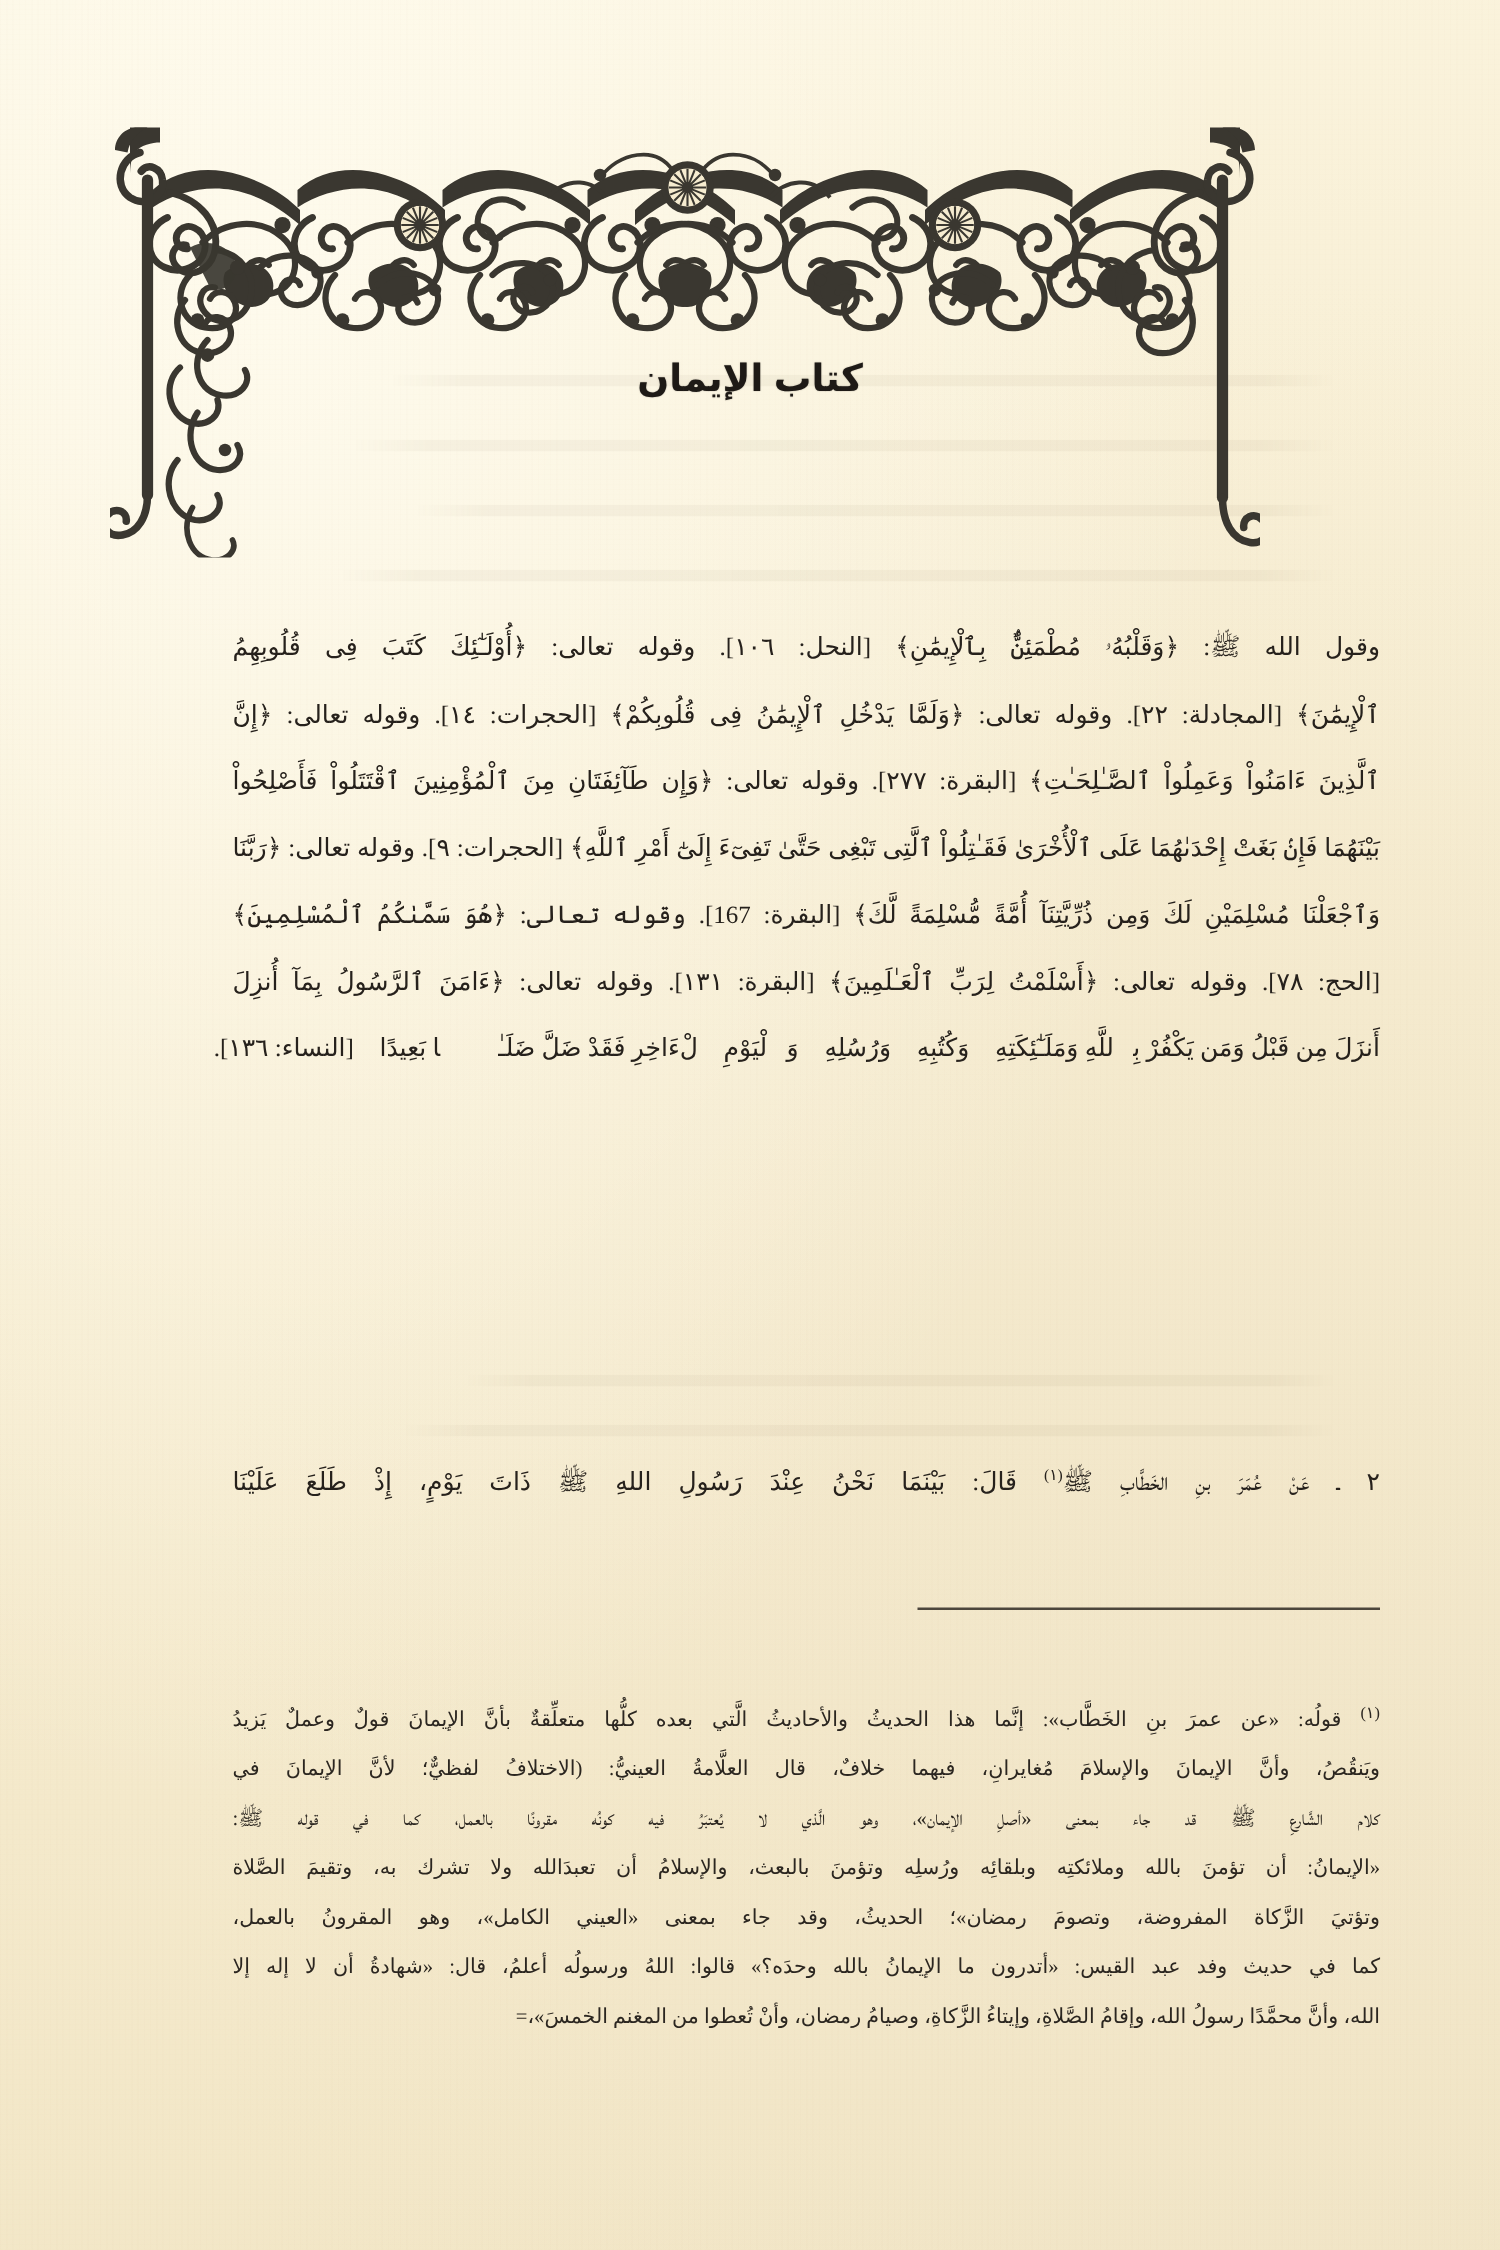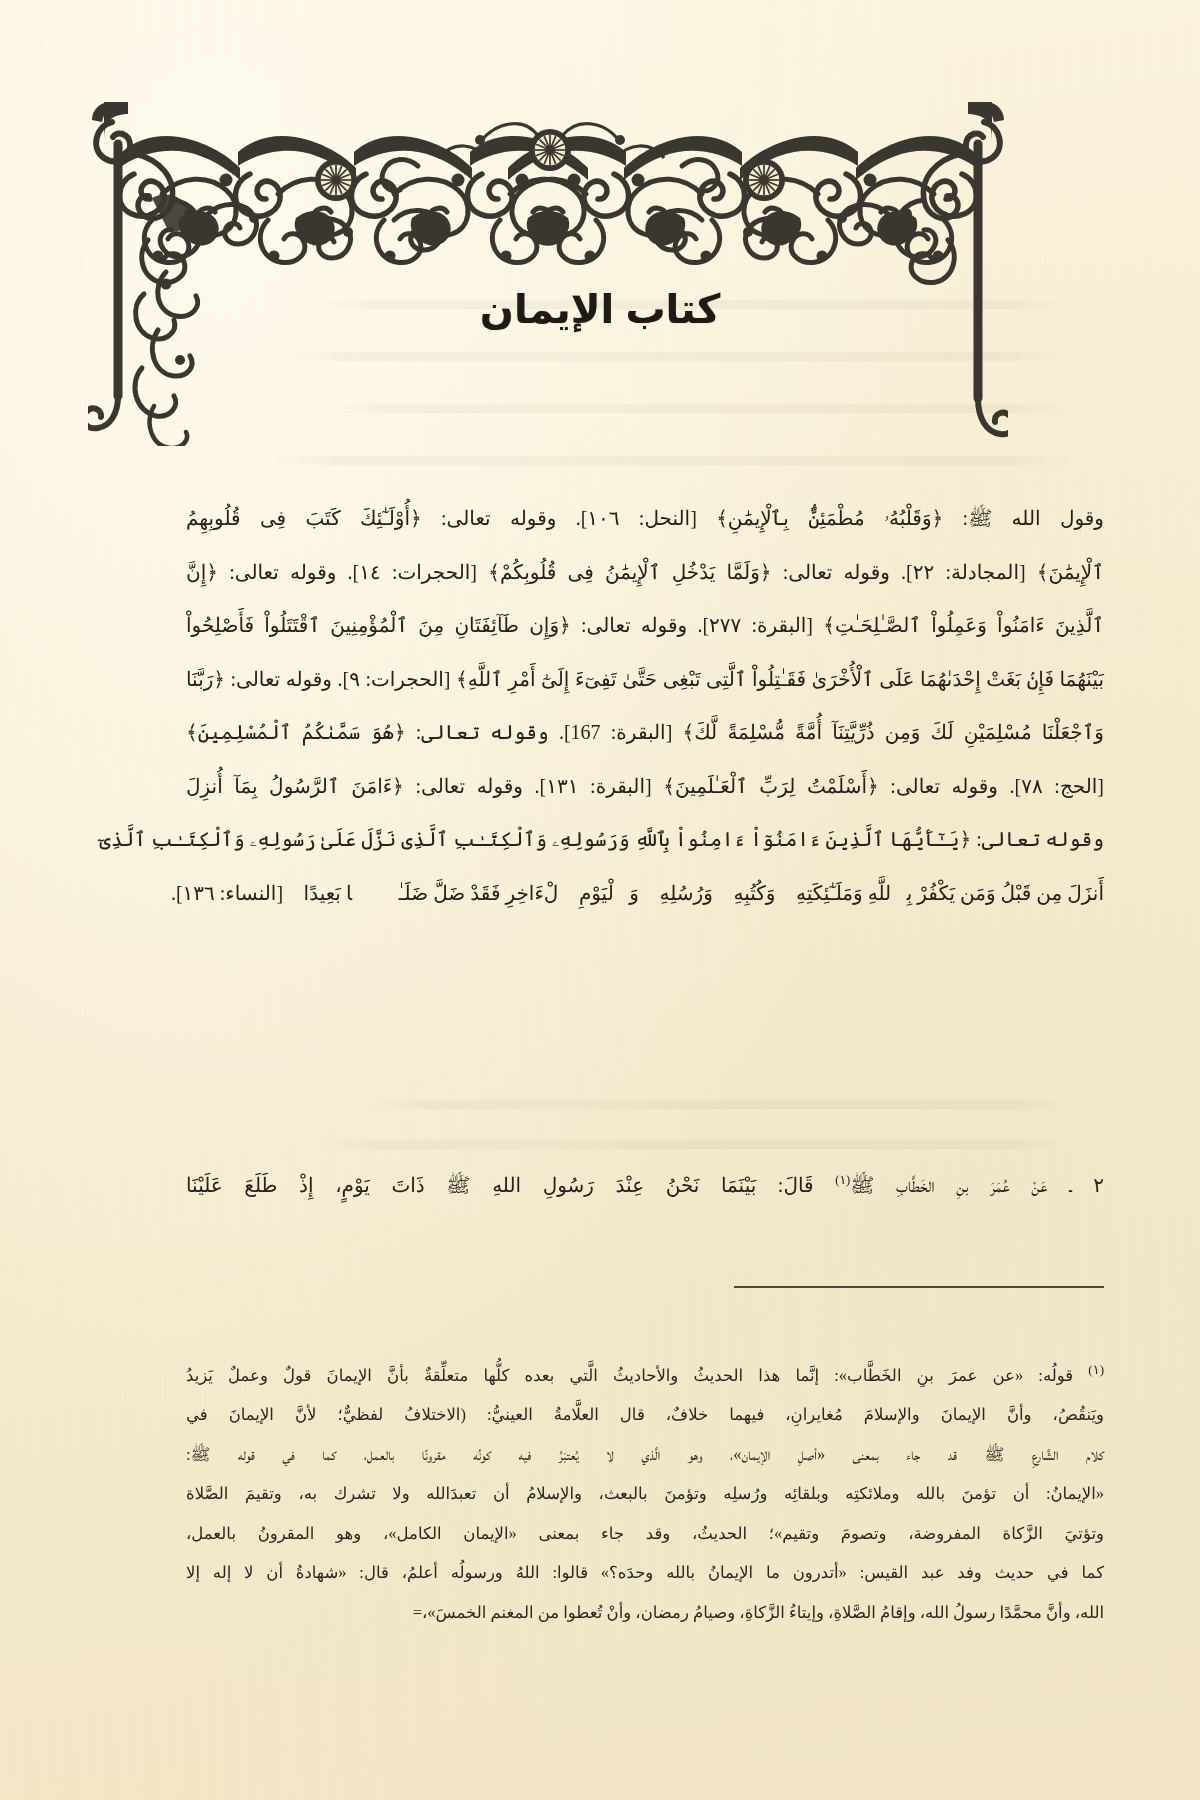--- a/index.html
+++ b/index.html
@@ -63,21 +63,21 @@
 
   
   .book-title {
     position: absolute;
     top: 286px;
     left: 0;
     width: 1200px;
     text-align: center;
     font-family: "Liberation Sans", "DejaVu Sans", sans-serif;
     font-weight: 700;
-    font-size: 40px;
+    font-size: 30px;
     letter-spacing: 0px;
     color: #1e1a16;
     text-shadow: 0 0 1px rgba(30,26,22,0.45);
   }
 
   
   .body-block {
     position: absolute;
     top: 492px;
     right: 96px;
@@ -307,36 +307,35 @@
 
   <div class="book-title">كتاب الإيمان</div>
 
   <div class="body-block">
     <span class="qline">وقول الله ﷺ: ﴿وَقَلْبُهُۥ مُطْمَئِنٌّۢ بِٱلْإِيمَٰنِ﴾ [النحل: ١٠٦]. وقوله تعالى: ﴿أُوْلَـٰٓئِكَ كَتَبَ فِى قُلُوبِهِمُ</span>
     <span class="qline">ٱلْإِيمَٰنَ﴾ [المجادلة: ٢٢]. وقوله تعالى: ﴿وَلَمَّا يَدْخُلِ ٱلْإِيمَٰنُ فِى قُلُوبِكُمْ﴾ [الحجرات: ١٤]. وقوله تعالى: ﴿إِنَّ</span>
     <span class="qline">ٱلَّذِينَ ءَامَنُواْ وَعَمِلُواْ ٱلصَّـٰلِحَـٰتِ﴾ [البقرة: ٢٧٧]. وقوله تعالى: ﴿وَإِن طَآئِفَتَانِ مِنَ ٱلْمُؤْمِنِينَ ٱقْتَتَلُواْ فَأَصْلِحُواْ</span>
     <span class="qline">بَيْنَهُمَا فَإِنۢ بَغَتْ إِحْدَىٰهُمَا عَلَى ٱلْأُخْرَىٰ فَقَـٰتِلُواْ ٱلَّتِى تَبْغِى حَتَّىٰ تَفِىٓءَ إِلَىٰٓ أَمْرِ ٱللَّهِ﴾ [الحجرات: ٩]. وقوله تعالى: ﴿رَبَّنَا</span>
     <span class="qline">وَٱجْعَلْنَا مُسْلِمَيْنِ لَكَ وَمِن ذُرِّيَّتِنَآ أُمَّةً مُّسْلِمَةً لَّكَ﴾ [البقرة: 167]. وقوله تعالى: ﴿هُوَ سَمَّىٰكُمُ ٱلْمُسْلِمِينَ﴾</span>
     <span class="qline">[الحج: ٧٨]. وقوله تعالى: ﴿أَسْلَمْتُ لِرَبِّ ٱلْعَـٰلَمِينَ﴾ [البقرة: ١٣١]. وقوله تعالى: ﴿ءَامَنَ ٱلرَّسُولُ بِمَآ أُنزِلَ</span>
-    <span class="qline">وقوله تعالى: ﴿يَـٰٓأَيُّهَا ٱلَّذِينَ ءَامَنُوٓاْ ءَامِنُواْ بِٱللَّهِ وَرَسُولِهِۦ وَٱلْكِتَـٰبِ ٱلَّذِى نَزَّلَ عَلَىٰ رَسُولِهِۦ وَٱلْكِتَـٰبِ ٱلَّذِىٓ</span>
     <span class="qline no-justify">أَنزَلَ مِن قَبْلُ وَمَن يَكْفُرْ بِٱللَّهِ وَمَلَـٰٓئِكَتِهِۦ وَكُتُبِهِۦ وَرُسُلِهِۦ وَٱلْيَوْمِ ٱلْءَاخِرِ فَقَدْ ضَلَّ ضَلَـٰلًۢا بَعِيدًا﴾ [النساء: ١٣٦].</span>
   </div>
 
   <div class="hadith-block">
     <span>٢ ـ</span>
     <span>عَنْ عُمَرَ بنِ الخَطَّابِ ﷺ</span><span class="sup">(١)</span>
     <span>قَالَ: بَيْنَمَا نَحْنُ عِنْدَ رَسُولِ اللهِ ﷺ ذَاتَ يَوْمٍ، إِذْ طَلَعَ عَلَيْنَا</span>
   </div>
 
   <div class="footnote-rule"></div>
 
   <div class="footnote-block">
     <span class="fn-line"><span class="fn-marker">(١)</span>
       <span>قولُه: «عن عمرَ بنِ الخَطَّاب»: إنَّما هذا الحديثُ والأحاديثُ الَّتي بعده كلُّها متعلِّقةٌ بأنَّ الإيمانَ قولٌ وعملٌ يَزيدُ</span></span>
     <span class="fn-line">ويَنقُصُ، وأنَّ الإيمانَ والإسلامَ مُغايرانِ، فيهما خلافٌ، قال العلَّامةُ العينيُّ: (الاختلافُ لفظيٌّ؛ لأنَّ الإيمانَ في</span>
     <span class="fn-line">كلام الشَّارعِ ﷺ قد جاء بمعنى «أصلِ الإيمان»، وهو الَّذي لا يُعتبَرُ فيه كونُه مقرونًا بالعمل، كما في قوله ﷺ:</span>
     <span class="fn-line">«الإيمانُ: أن تؤمنَ بالله وملائكتِه وبلقائِه ورُسلِه وتؤمنَ بالبعث، والإسلامُ أن تعبدَالله ولا تشرك به، وتقيمَ الصَّلاة</span>
-    <span class="fn-line">وتؤتيَ الزَّكاة المفروضة، وتصومَ وتقيم»؛ الحديثُ، وقد جاء بمعنى «الإيمان الكامل»، وهو المقرونُ بالعمل،</span>
+    <span class="fn-line">وتؤتيَ الزَّكاة المفروضة، وتصومَ رمضان»؛ الحديثُ، وقد جاء بمعنى «العيني الكامل»، وهو المقرونُ بالعمل،</span>
     <span class="fn-line">كما في حديث وفد عبد القيس: «أتدرون ما الإيمانُ بالله وحدَه؟» قالوا: اللهُ ورسولُه أعلمُ، قال: «شهادةُ أن لا إله إلا</span>
     <span class="fn-line last">الله، وأنَّ محمَّدًا رسولُ الله، وإقامُ الصَّلاةِ، وإيتاءُ الزَّكاةِ، وصيامُ رمضان، وأنْ تُعطوا من المغنم الخمسَ»،=</span>
   </div>
 
 </div>
 
 </body></html>

